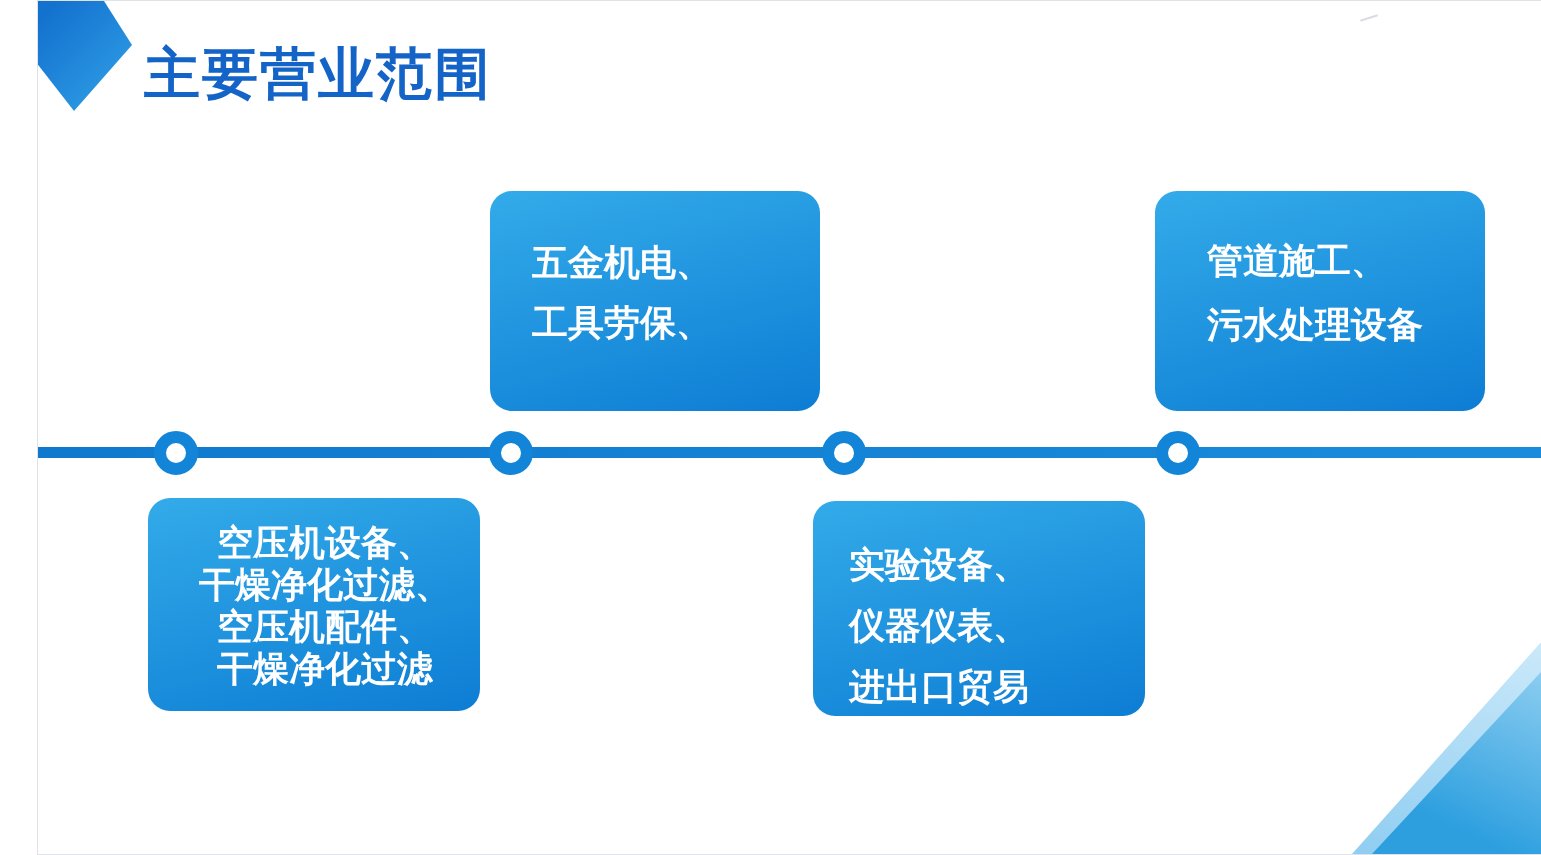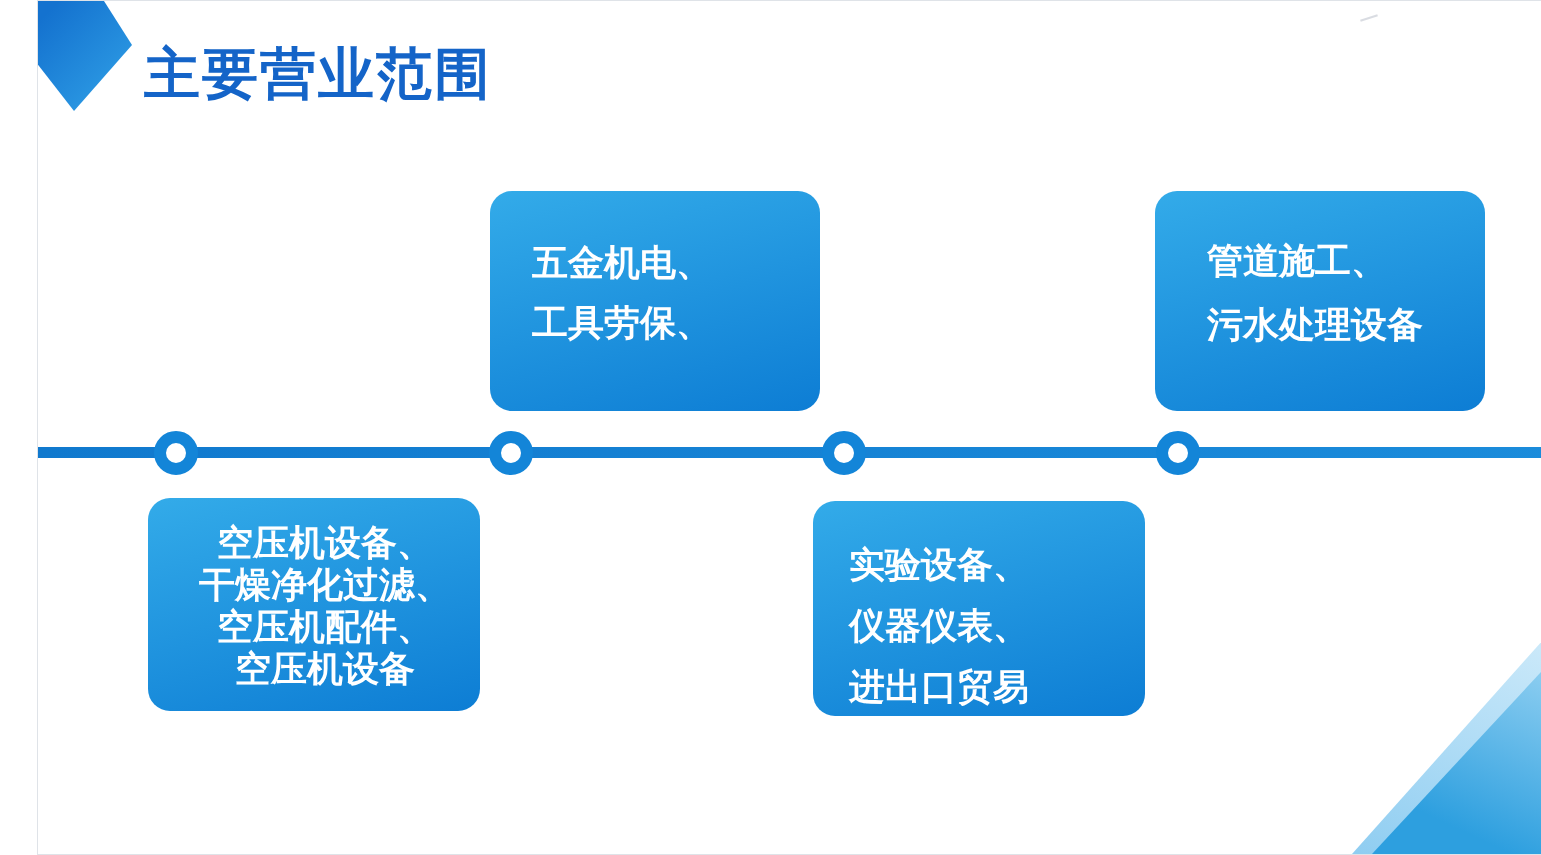--- a/index.html
+++ b/index.html
@@ -146,21 +146,21 @@
   <div class="timeline-line"></div>
   <div class="timeline-node node-1"></div>
   <div class="timeline-node node-2"></div>
   <div class="timeline-node node-3"></div>
   <div class="timeline-node node-4"></div>
 
   <div class="card card--c1">
     <span class="card-line">空压机设备、</span>
     <span class="card-line">干燥净化过滤、</span>
     <span class="card-line">空压机配件、</span>
-    <span class="card-line">空压机设备</span>
+    <span class="card-line">干燥净化过滤</span>
   </div>
 
   <div class="card card--c2">
     <span class="card-line">五金机电、</span>
     <span class="card-line">工具劳保、</span>
   </div>
 
   <div class="card card--c3">
     <span class="card-line">实验设备、</span>
     <span class="card-line">仪器仪表、</span>

